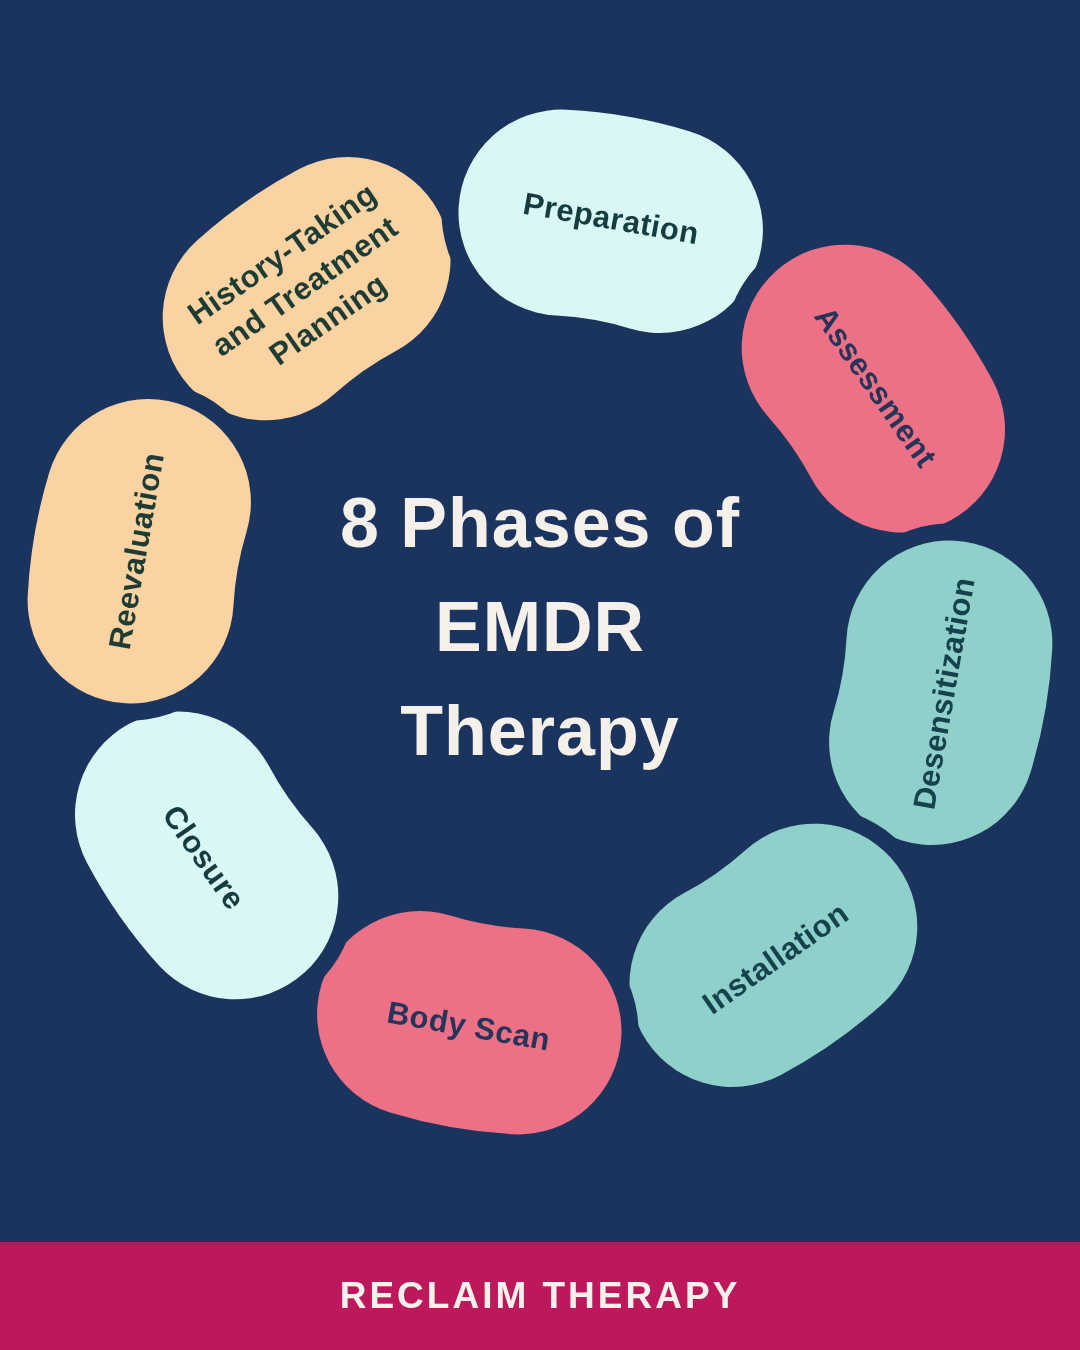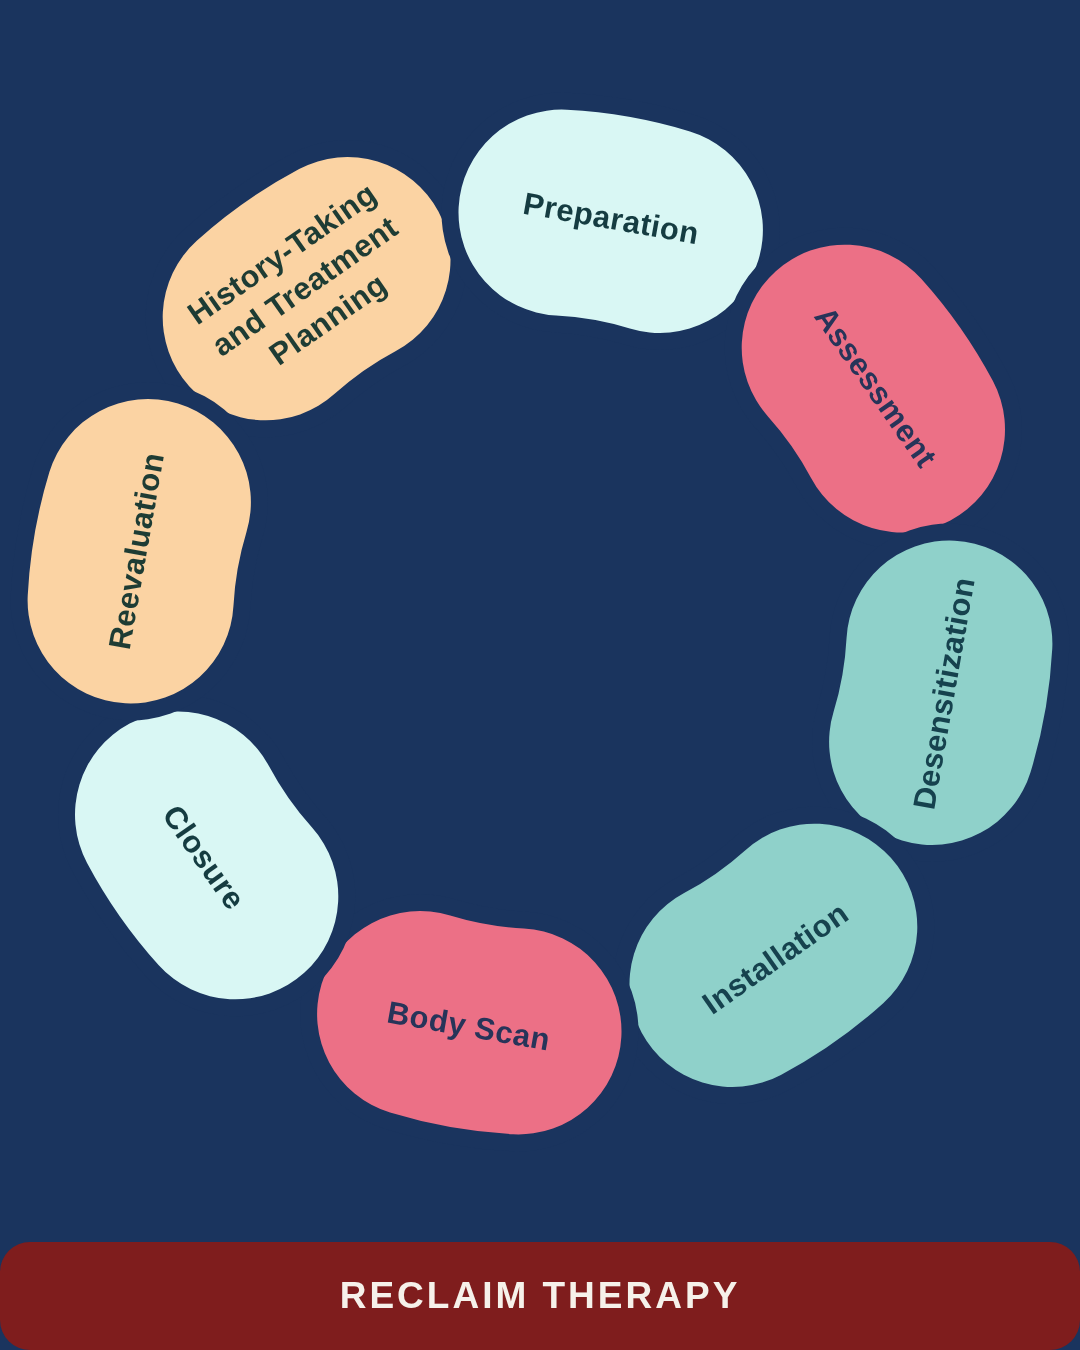--- a/index.html
+++ b/index.html
@@ -73,18 +73,23 @@
       <text transform="translate(304.8 286.1) rotate(-35.0)" text-anchor="middle" fill="#1e3c34" font-size="31" font-weight="700" letter-spacing="0.5" font-family="&quot;Liberation Sans&quot;, sans-serif"><tspan x="0" y="-29.1">History-Taking</tspan><tspan x="0" y="10.8">and Treatment</tspan><tspan x="0" y="50.9">Planning</tspan></text>
       <text transform="translate(611.2 218.2) rotate(10.0)" text-anchor="middle" fill="#153c41" font-size="31" font-weight="700" letter-spacing="0.5" font-family="&quot;Liberation Sans&quot;, sans-serif"><tspan x="0" y="10.8">Preparation</tspan></text>
       <text transform="translate(875.9 386.8) rotate(55.0)" text-anchor="middle" fill="#273459" font-size="31" font-weight="700" letter-spacing="0.5" font-family="&quot;Liberation Sans&quot;, sans-serif"><tspan x="0" y="10.8">Assessment</tspan></text>
       <text transform="translate(943.8 693.2) rotate(-80.0)" text-anchor="middle" fill="#16424e" font-size="31" font-weight="700" letter-spacing="0.5" font-family="&quot;Liberation Sans&quot;, sans-serif"><tspan x="0" y="10.8">Desensitization</tspan></text>
       <text transform="translate(775.2 957.9) rotate(-35.0)" text-anchor="middle" fill="#16424e" font-size="31" font-weight="700" letter-spacing="0.5" font-family="&quot;Liberation Sans&quot;, sans-serif"><tspan x="0" y="10.8">Installation</tspan></text>
       <text transform="translate(468.8 1025.8) rotate(10.0)" text-anchor="middle" fill="#273459" font-size="31" font-weight="700" letter-spacing="0.5" font-family="&quot;Liberation Sans&quot;, sans-serif"><tspan x="0" y="10.8">Body Scan</tspan></text>
       <text transform="translate(204.1 857.2) rotate(55.0)" text-anchor="middle" fill="#153c41" font-size="31" font-weight="700" letter-spacing="0.5" font-family="&quot;Liberation Sans&quot;, sans-serif"><tspan x="0" y="10.8">Closure</tspan></text>
       <text transform="translate(136.2 550.8) rotate(-80.0)" text-anchor="middle" fill="#1e3c34" font-size="31" font-weight="700" letter-spacing="0.5" font-family="&quot;Liberation Sans&quot;, sans-serif"><tspan x="0" y="10.8">Reevaluation</tspan></text>
     </svg>
 
+  <div class="center-title" style="color: rgb(245, 241, 234);">
+    <div>8 Phases of</div>
+    <div>EMDR</div>
+    <div>Therapy</div>
+  </div>
 
-  <div class="footer" style="background: #7f1d1d; border-radius: 30px;">
+  <div class="footer" style="background: #be185d;">
     <span style="color: rgb(246, 241, 234);">RECLAIM THERAPY</span>
   </div>
 
 </div>
 
 </body></html>

